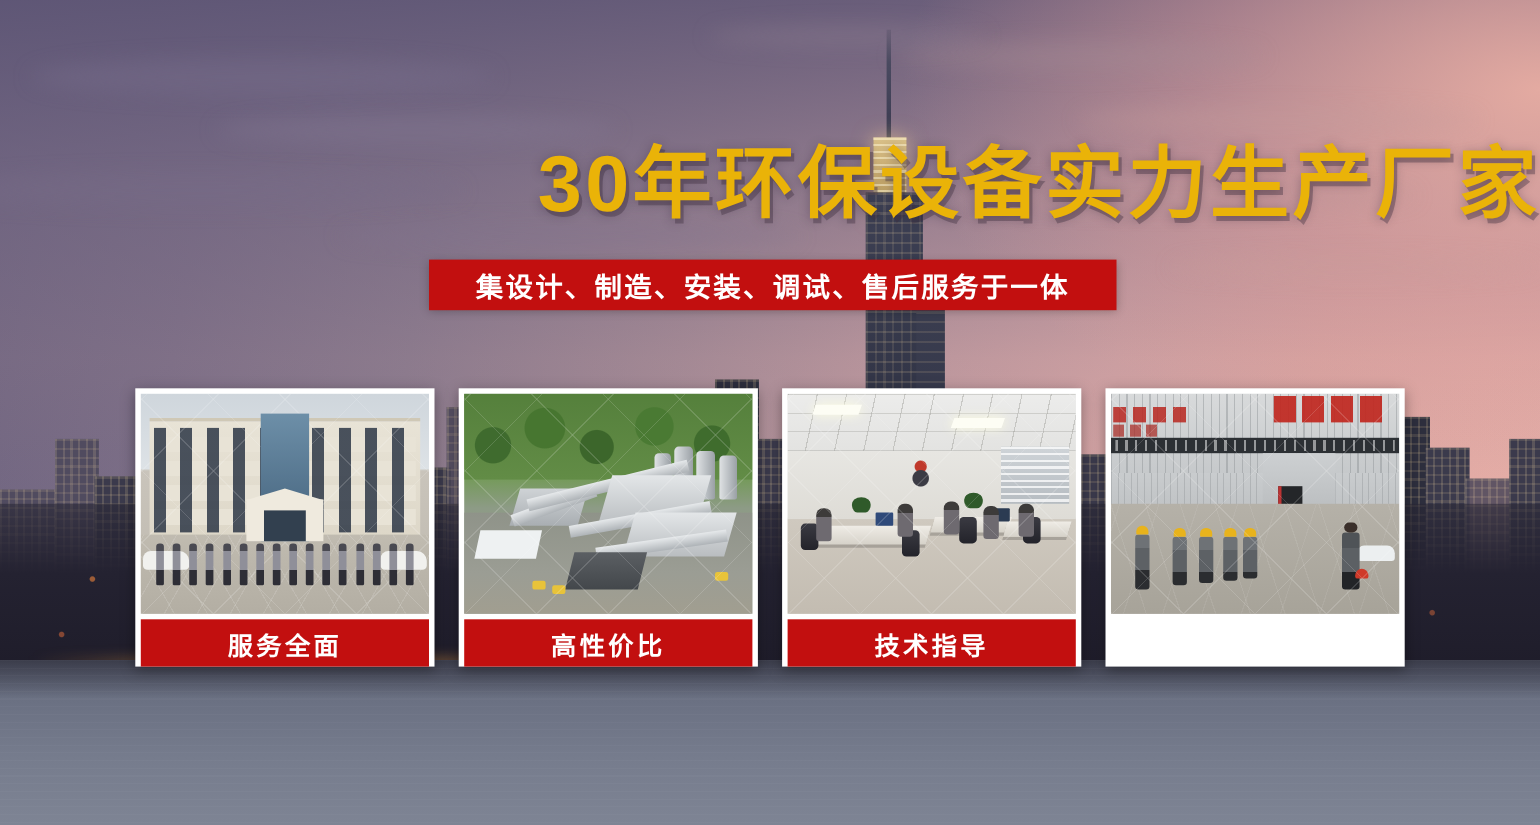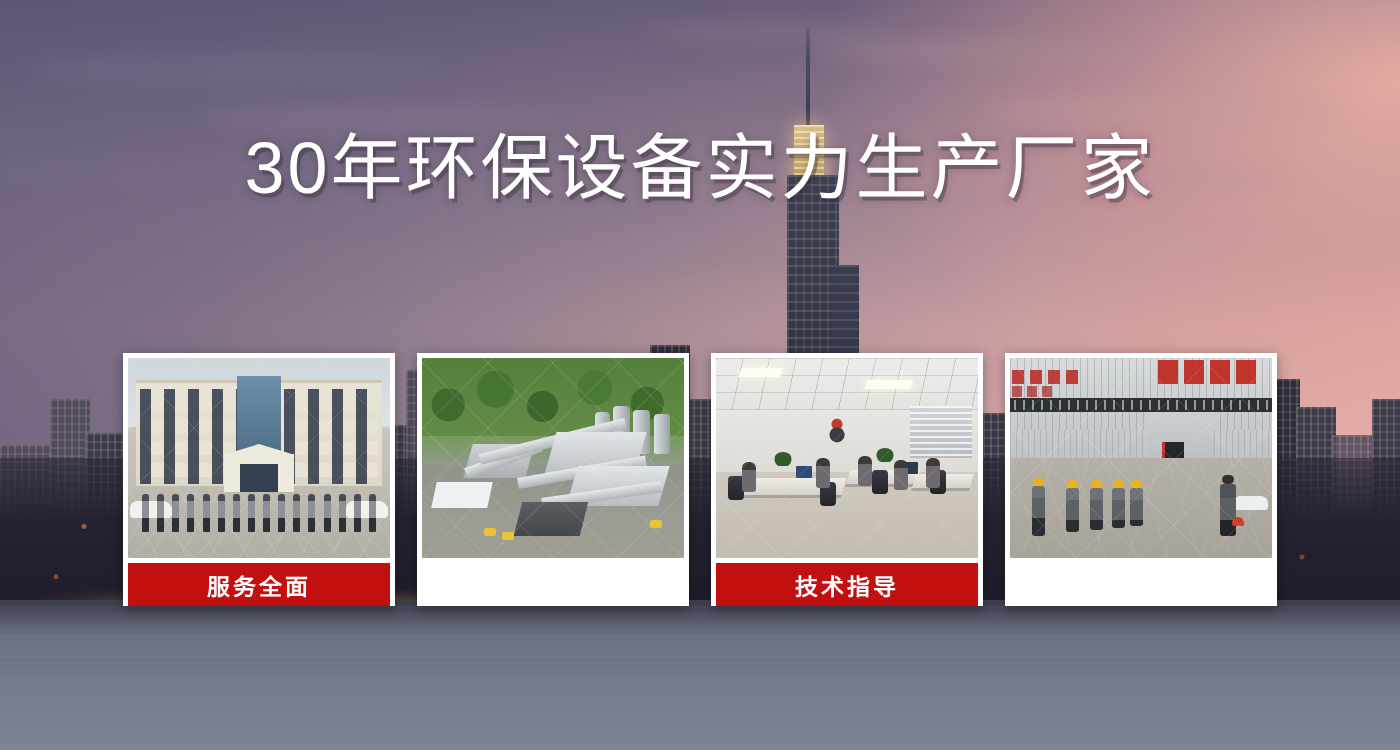--- a/index.html
+++ b/index.html
@@ -93,22 +93,22 @@
     background:linear-gradient(180deg,#5e6475 0%,#6b7183 26%,#767c8d 60%,#7e8494 100%);}
   .water::before{content:"";position:absolute;left:0;right:0;top:0;height:34px;
     background:linear-gradient(180deg,rgba(30,28,40,.55),rgba(0,0,0,0));}
   .water::after{content:"";position:absolute;inset:0;opacity:.35;
     background-image:repeating-linear-gradient(180deg,rgba(255,255,255,.07) 0 1px,rgba(0,0,0,0) 1px 7px);}
   .glow{position:absolute;left:2%;bottom:138px;width:36%;height:16px;
     background:linear-gradient(90deg,rgba(255,150,60,.0),rgba(255,170,70,.55),rgba(255,130,60,.0));
     filter:blur(5px);}
 
   
-  .headline{position:absolute;left:0;right:0;top:132px;text-align:center;
-    font-size:72px;font-weight:normal;color:#ffffff;letter-spacing:3px;
+  .headline{position:absolute;left:0;right:0;top:132px;text-align:right;
+    font-size:72px;font-weight:bold;color:#eab308;letter-spacing:3px;
     line-height:1;white-space:nowrap;
     text-shadow:3px 4px 0 rgba(60,45,60,.38), 0 2px 10px rgba(40,30,50,.35);}
 
   
   .subbar{position:absolute;left:390px;top:236px;width:625px;height:46px;
     background:#c20f0f;display:flex;align-items:center;justify-content:center;
     box-shadow:0 2px 8px rgba(0,0,0,.25);}
   .subbar span{color:#fff;font-size:25px;font-weight:bold;letter-spacing:2px;
     white-space:nowrap;}
 
@@ -362,20 +362,23 @@
     <div class="bld far" style="left:1332px;width:44px;height:160px;"></div>
     <div class="bld mid" style="left:1372px;width:40px;height:196px;"></div>
   </div>
 
   <div class="hill"></div>
   <div class="glow"></div>
   <div class="water"></div>
 
   <div class="headline">30年环保设备实力生产厂家</div>
 
+  <div class="subbar">
+    <span>集设计、制造、安装、调试、售后服务于一体</span>
+  </div>
 
   <div class="cards">
 
     <div class="card">
       <div class="photo p1">
         <div class="bldg"></div>
         <div class="atrium"></div>
         <div class="ped"></div>
         <div class="ground"></div>
         <div class="carL"></div>
@@ -419,20 +422,23 @@
         <div class="shed h1"></div>
         <div class="belt b2"></div>
         <div class="shed h2"></div>
         <div class="belt b3"></div>
         <div class="wht"></div>
         <div class="dark"></div>
         <div class="dig d1"></div>
           <div class="dig d2"></div>
           <div class="dig d3"></div>
         <div class="wm"></div>
+      </div>
+      <div class="cap">
+        <span>高性价比</span>
       </div>
     </div>
 
     <div class="card">
       <div class="photo p3">
         <div class="ceil"></div>
         <div class="lamp l1"></div>
           <div class="lamp l2"></div>
         <div class="wall"></div>
         <div class="deco"></div>

